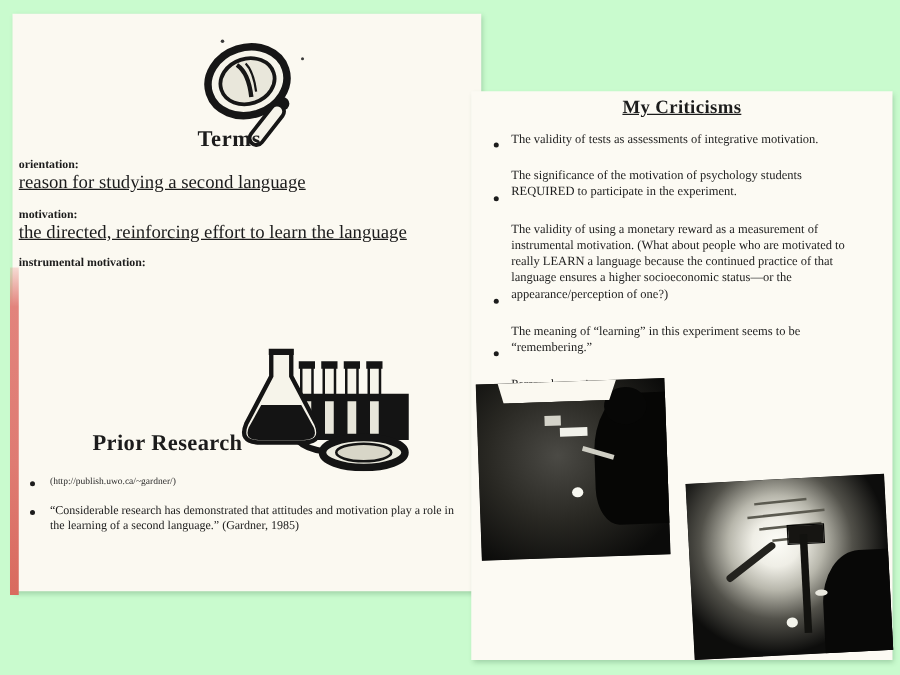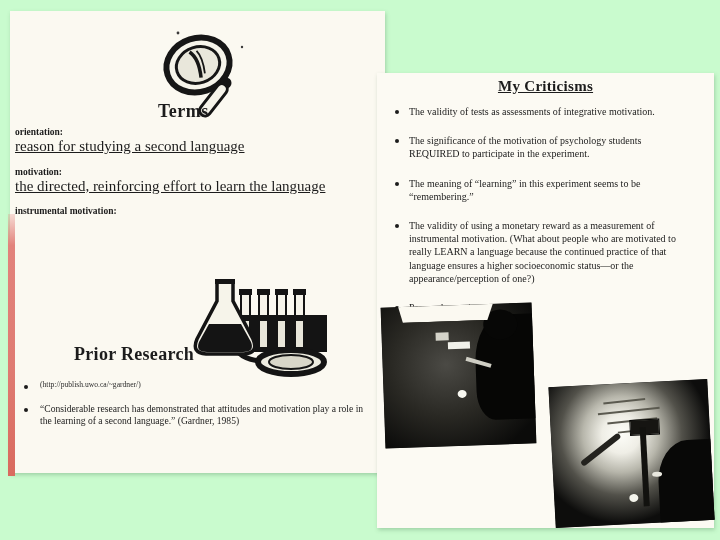--- a/index.html
+++ b/index.html
@@ -33,21 +33,21 @@
   
   .prior-list { position:absolute; left:12px; top:369px; width:350px; }
   .p-bullet { display:flex; margin-bottom:13px; }
   .p-dot { flex:none; width:4px; height:4px; border-radius:50%; background:#1c1c1c; margin:5px 12px 0 2px; }
   .p-text { font-size:9.6px; line-height:1.3; padding-right:8px; }
   .prior-link { font-size:7.6px; color:#2a2a2a; }
   .prior-link:empty { display:none; }
 
   
   .crit-list { position:absolute; left:16px; top:32px; width:300px; }
-  .c-bullet { display:flex; margin-bottom:16px; }
+  .c-bullet { display:flex; margin-bottom:16px;align-items:flex-end; }
   .c-dot { flex:none; width:4px; height:4px; border-radius:50%; background:#1c1c1c; margin:5px 10px 0 2px; }
   .c-text { font-size:10px; line-height:1.32; }
 
   
   .photo { position:absolute; overflow:hidden; background:#0c0c0b; }
   .photo-a { left:6px;  top:232px; width:151px; height:141px; transform:rotate(-2deg); }
   .photo-b { left:175px; top:310px; width:159px; height:141px; transform:rotate(-3deg); }
 
   .photo-a .wall { position:absolute; inset:0;
      background:radial-gradient(ellipse at 42% 42%, #4b4a45 0%, #292823 45%, #0b0b0a 85%); }
@@ -188,26 +188,26 @@
           <div class="c-text">The validity of tests as assessments of integrative motivation.</div>
         </div>
 
         <div class="c-bullet">
           <span class="c-dot"></span>
           <div class="c-text">The significance of the motivation of psychology students REQUIRED to participate in the experiment.</div>
         </div>
 
         <div class="c-bullet">
           <span class="c-dot"></span>
+          <div class="c-text">The validity of using a monetary reward as a measurement of instrumental motivation.  (What about people who are motivated to really LEARN a language because the continued practice of that language ensures a higher socioeconomic status—or the appearance/perception of one?)</div>
+        </div>
+
+        <div class="c-bullet">
+          <span class="c-dot"></span>
           <div class="c-text">The meaning of “learning” in this experiment seems to be “remembering.”</div>
-        </div>
-
-        <div class="c-bullet">
-          <span class="c-dot"></span>
-          <div class="c-text">The validity of using a monetary reward as a measurement of instrumental motivation.  (What about people who are motivated to really LEARN a language because the continued practice of that language ensures a higher socioeconomic status—or the appearance/perception of one?)</div>
         </div>
 
         <div class="c-bullet">
           <span class="c-dot"></span>
           <div class="c-text">Personal experience.</div>
         </div>
       </div>
 
     <div class="photo photo-a">
       <div class="wall"></div>

